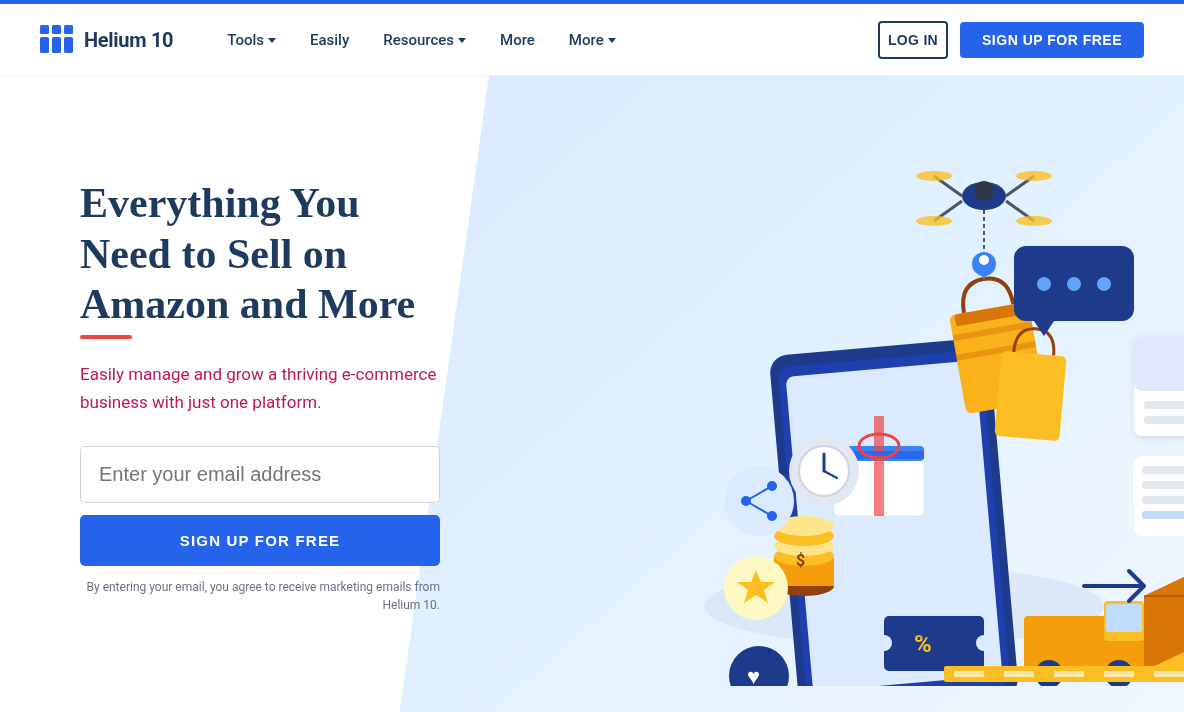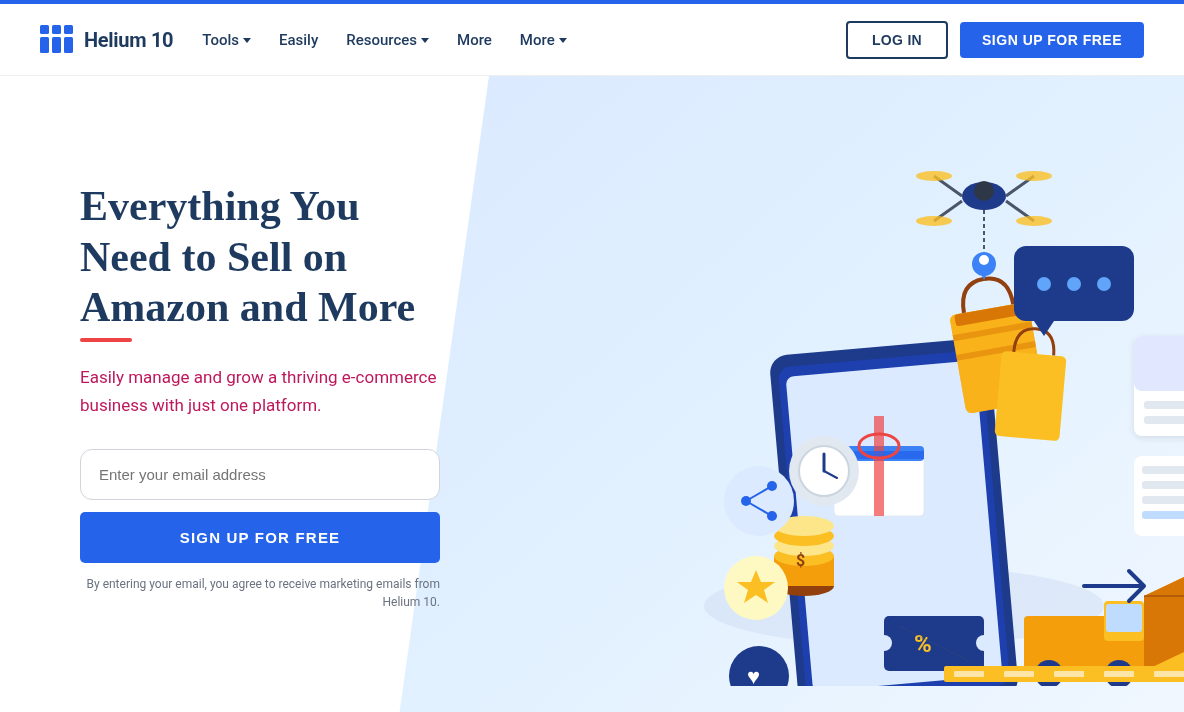--- a/index.html
+++ b/index.html
@@ -22,33 +22,34 @@
       background: #fff;
       position: relative;
       z-index: 10;
     }
 
     .logo {
       display: flex;
       align-items: center;
       gap: 10px;
       text-decoration: none;
-      margin-right: 15px;
+      margin-right: 40px;
     }
 
     .logo-text {
       font-size: 20px;
       font-weight: 700;
       color: #1e3a5f;
       letter-spacing: -0.3px;
     }
 
     .nav-links {
       display: flex;
       align-items: flex-start;
+      gap: 6px;
       flex: 1;
     }
 
     .nav-item {
       display: flex;
       align-items: center;
       gap: 4px;
       padding: 8px 14px;
       font-size: 15px;
       color: #1e3a5f;
@@ -69,21 +70,21 @@
       margin-top: 1px;
     }
 
     .nav-actions {
       display: flex;
       align-items: center;
       gap: 12px;
     }
 
     .btn-login {
-      padding: 9px 24px;
+      padding: 9px 8px;
       border: 2px solid #1e3a5f;
       background: transparent;
       color: #1e3a5f;
       font-size: 14px;
       font-weight: 600;
       border-radius: 4px;
       cursor: pointer;
       letter-spacing: 0.3px;
     }
 
@@ -150,23 +151,23 @@
       color: #be185d;
       line-height: 1.6;
       margin-bottom: 30px;
       max-width: 380px;
     }
 
     .email-input {
       width: 100%;
       max-width: 440px;
       padding: 16px 18px;
-      font-size: 15px;
+      font-size: 20px;
       border: 1.5px solid #d1d5db;
-      border-radius: 12px;
+      border-radius: 5px;
       outline: none;
       color: #6b7280;
       margin-bottom: 12px;
       display: block;
     }
 
     .btn-signup-hero {
       width: 100%;
       max-width: 440px;
       padding: 17px;

